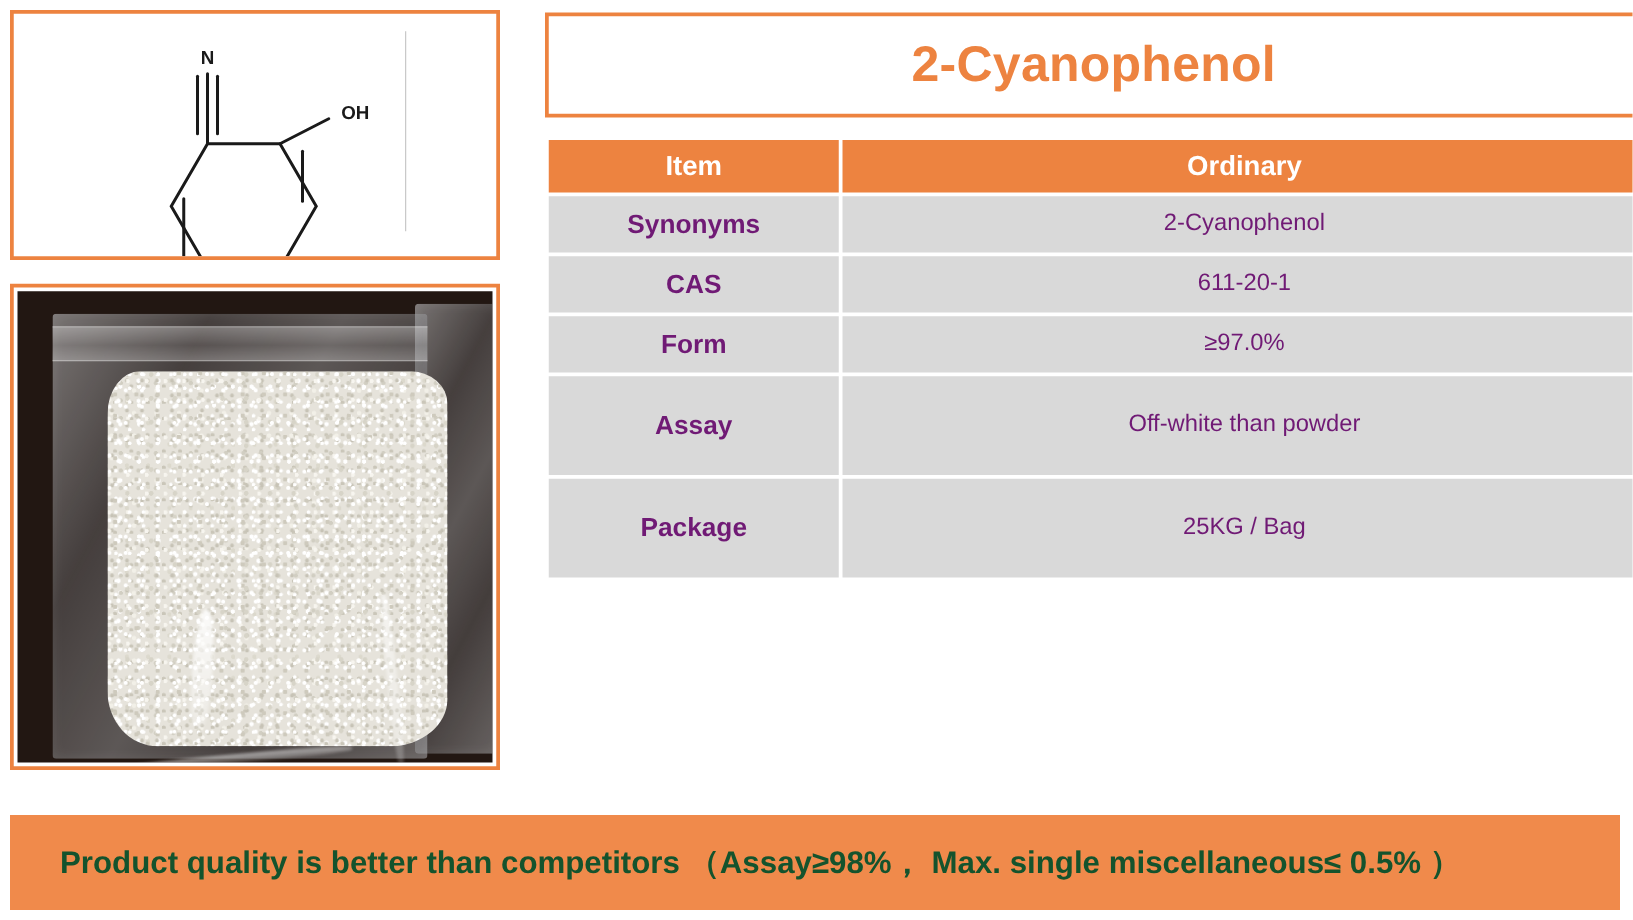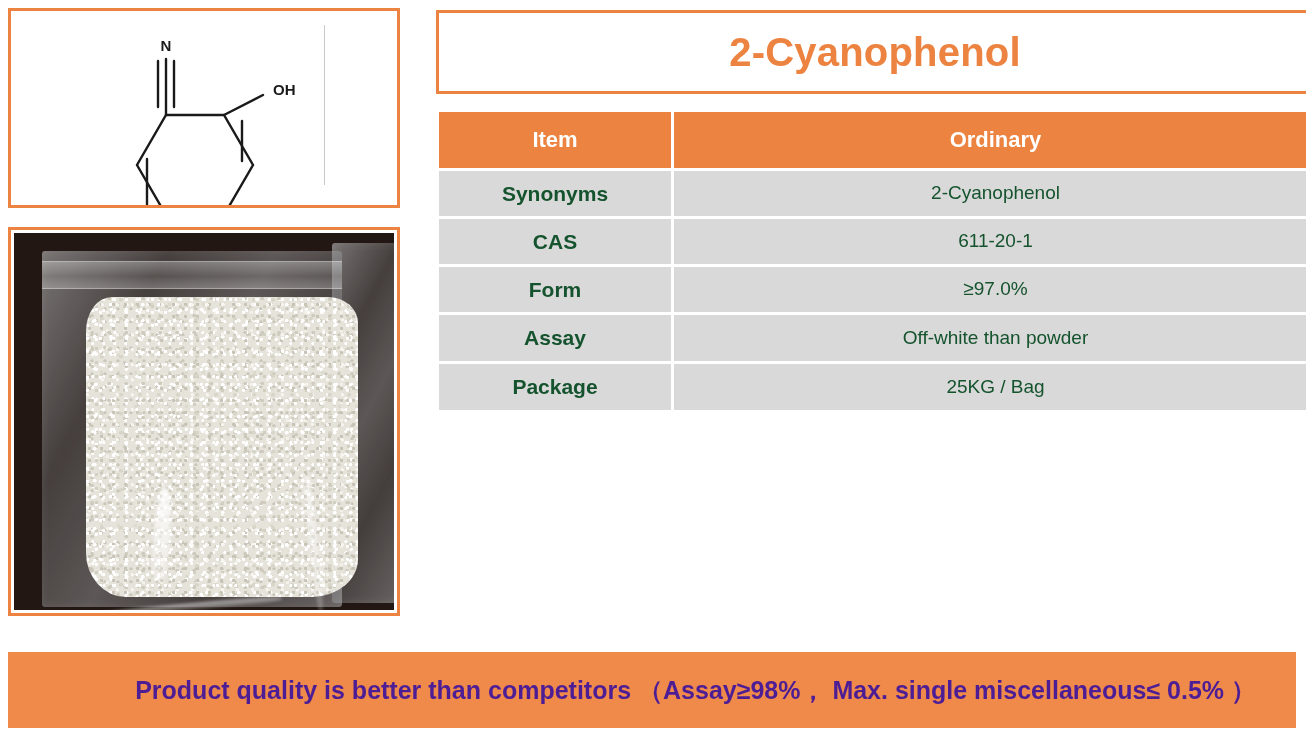--- a/index.html
+++ b/index.html
@@ -139,52 +139,52 @@
     border-spacing: 3px;
     width: 878px;
     table-layout: fixed;
   }
   #spec-table th, #spec-table td {
     background: #D9D9D9;
     text-align: center;
     vertical-align: middle;
     padding: 0 8px;
     font-size: 19px;
-    color: #14532d;
+    color: #701a75;
   }
   #spec-table th {
     background: #ED8340;
     color: #ffffff;
     font-size: 22px;
     font-weight: bold;
-    height: 56px;
+    height: 42px;
   }
   #spec-table td.item-cell {
     font-weight: bold;
     font-size: 21px;
   }
   #spec-table col.c1 { width: 232px; }
   #spec-table col.c2 { width: 643px; }
   #spec-table tr.row-normal td { height: 45px; }
-  #spec-table tr.row-tall td   { height: 46px; }
+  #spec-table tr.row-tall td   { height: 79px; }
   .value-text { line-height: 1.2; display: block; }
   sub { font-size: .68em; }
 
   
   #quality-banner {
     position: absolute;
     left: 8px;
     top: 652px;
     width: 1288px;
     height: 76px;
     background: #F08A4B;
-    color: #4c1d95;
+    color: #14532d;
     display: flex;
     align-items: center;
-    justify-content: flex-end;
+    justify-content: flex-start;
     text-align: center;
     font-size: 25px;
     font-weight: bold;
     line-height: 1.3;
     padding: 0 40px;
     box-sizing: border-box;
   }
   #quality-banner-text { display: block; }
 </style>
 </head>

